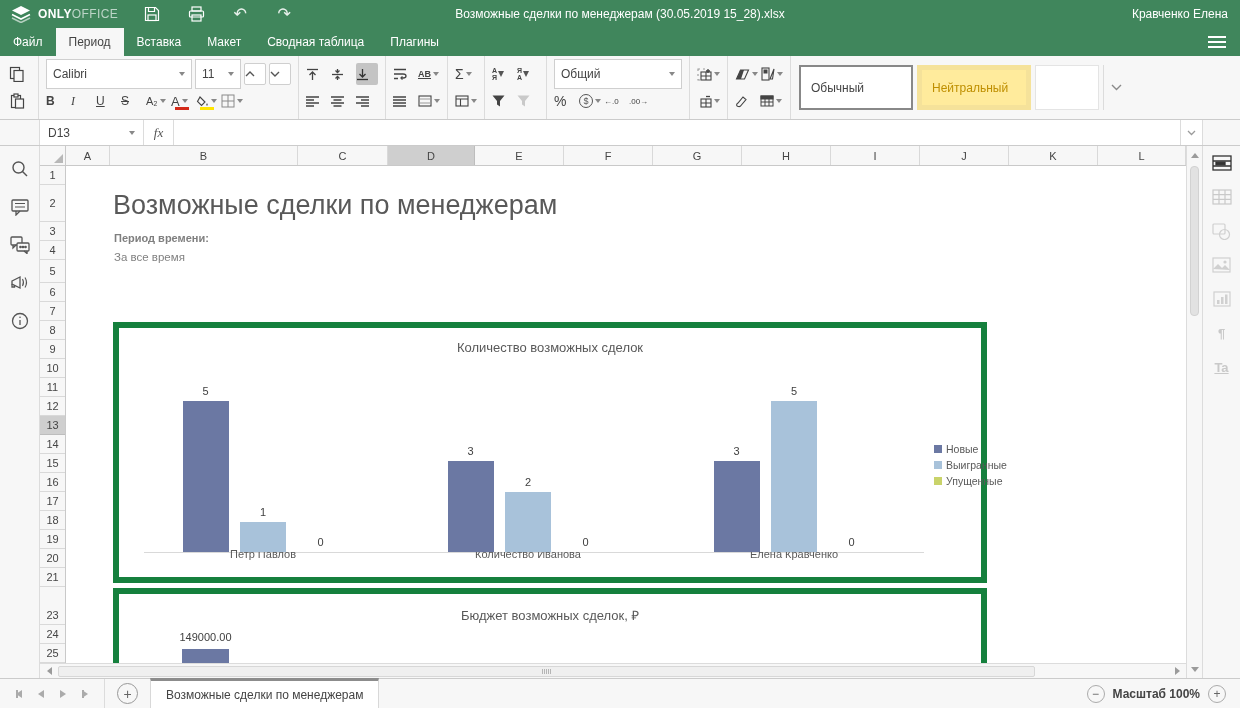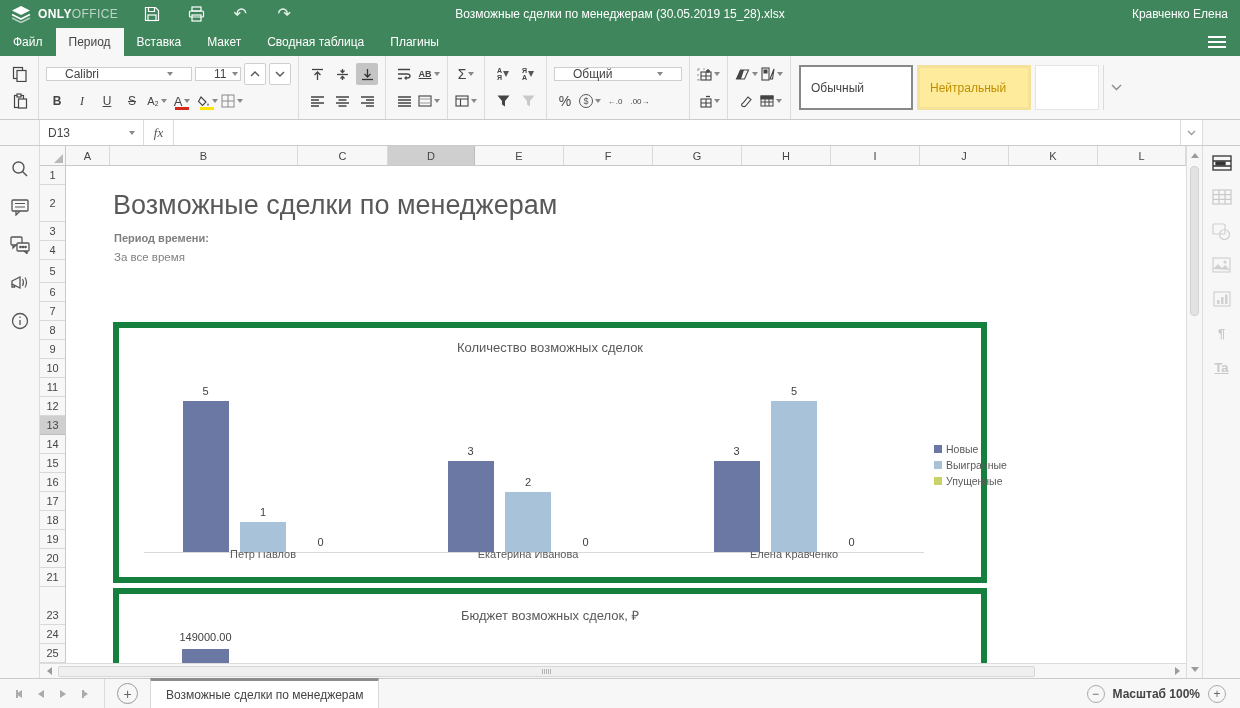--- a/index.html
+++ b/index.html
@@ -25,36 +25,36 @@
   .tab{display:flex;align-items:center;padding:0 13px;color:#fff;font-size:12px;cursor:default}
   .tab.active{background:#f7f7f7;color:#444}
   .hamburger{position:absolute;right:14px;top:8px;width:18px;height:12px;display:flex;flex-direction:column;justify-content:space-between}
   .hamburger i{display:block;height:2px;background:#fff}
 
   
   .toolbar{height:64px;background:#f7f7f7;border-bottom:1px solid #cbcbcb;display:flex;align-items:stretch;padding:0 2px}
   .tcol{display:flex;flex-direction:column;justify-content:center;gap:5px;padding:0 7px;border-right:1px solid #dcdcdc}
   .tcol:last-child{border-right:none}
   .trow{display:flex;align-items:center;gap:3px;height:22px}
-  .ibtn{min-width:22px;height:22px;display:flex;align-items:center;justify-content:center;color:#444;border-radius:2px;font-size:12px;position:relative}
+  .ibtn{min-width:22px;height:22px;display:flex;align-items:center;color:#444;border-radius:2px;font-size:12px;position:relative}
   .ibtn.active{background:#c4c4c4}
   .ibtn svg{display:block}
   .chev{width:0;height:0;border-left:3px solid transparent;border-right:3px solid transparent;border-top:4px solid #888;margin-left:2px}
-  .combo{background:#fff;border:1px solid #cfcfcf;height:14px;display:flex;align-items:center;justify-content:space-between;padding:0 18px;font-size:12px;color:#444}
+  .combo{background:#fff;border:1px solid #cfcfcf;height:30px;display:flex;align-items:center;justify-content:space-between;padding:0 6px;font-size:12px;color:#444}
   .combo .chev{margin-left:6px}
   .letter{font-size:13px;color:#444}
   .ul3red{position:absolute;left:4px;right:4px;bottom:2px;height:3px;background:#d42a19}
   .ul3yel{position:absolute;left:4px;right:4px;bottom:2px;height:3px;background:#ffe500}
   .tinytxt{font-size:8px;color:#444;letter-spacing:0}
   .sortstack{display:flex;align-items:center;gap:1px}
   .sortstack .ltrs{display:flex;flex-direction:column;font-size:7px;line-height:7px;color:#444;font-weight:bold}
   .arrow-dn{width:0;height:0;border-left:3px solid transparent;border-right:3px solid transparent;border-top:6px solid #555}
   .circ-cur{width:14px;height:14px;border:1px solid #555;border-radius:50%;font-size:9px;line-height:12px;text-align:center;color:#555}
   .gallery{display:flex;align-items:stretch;padding:9px 4px 9px 8px;gap:4px}
-  .stylebox{width:114px;display:flex;align-items:center;padding:0 10px;font-size:12px;color:#444;background:#fff;border:3px solid #7f1d1d}
+  .stylebox{width:114px;display:flex;align-items:center;padding:0 10px;font-size:12px;color:#444;background:#fff;border:5px solid #7f1d1d}
   .stylebox.selected{border:2px solid #888}
   .stylebox.neutral{background:#ffeb9c;color:#bf8f00;border-color:#f5e29a}
   .stylebox.empty{width:64px;border:1px solid #e4e4e4}
   .gal-more{width:26px;display:flex;align-items:center;justify-content:center;border-left:1px solid #dcdcdc}
 
   
   .fbar{height:26px;display:flex;align-items:stretch;background:#fff;border-bottom:1px solid #cbcbcb}
   .f-spacer{width:40px;background:#f7f7f7;border-right:1px solid #dcdcdc}
   .namebox{width:104px;display:flex;align-items:center;justify-content:space-between;padding:0 8px;border-right:1px solid #dcdcdc;font-size:12px;color:#444}
   .fxbtn{width:30px;display:flex;align-items:center;justify-content:center;border-right:1px solid #dcdcdc;font-family:"Liberation Serif",serif;font-style:italic;font-size:13px;color:#555}
@@ -582,21 +582,21 @@
         <div class="period-value">За все время</div>
         <div class="chartbox" id="chart1">
             <div class="chart-title">Количество возможных сделок</div>
             <div class="axis-line"></div>
             <div class="cat-label" style="left: 64px;">Петр Павлов</div>
             <div class="bar" style="left: 63.5px; top: 73px; width: 46px; height: 151px; background: rgb(107, 120, 163);"></div>
             <div class="bar-label" style="left: 58.5px; top: 57px;">5</div>
             <div class="bar" style="left: 121px; top: 194px; width: 46px; height: 30px; background: rgb(168, 194, 218);"></div>
             <div class="bar-label" style="left: 116px; top: 178px;">1</div>
             <div class="bar-label" style="left: 173.5px; top: 208px;">0</div>
-            <div class="cat-label" style="left: 329px;">Екатерина Иванова</div>
+            <div class="cat-label" style="left: 329px;">Количество Иванова</div>
             <div class="bar" style="left: 328.5px; top: 133px; width: 46px; height: 91px; background: rgb(107, 120, 163);"></div>
             <div class="bar-label" style="left: 323.5px; top: 117px;">3</div>
             <div class="bar" style="left: 386px; top: 164px; width: 46px; height: 60px; background: rgb(168, 194, 218);"></div>
             <div class="bar-label" style="left: 381px; top: 148px;">2</div>
             <div class="bar-label" style="left: 438.5px; top: 208px;">0</div>
             <div class="cat-label" style="left: 595px;">Елена Кравченко</div>
             <div class="bar" style="left: 594.5px; top: 133px; width: 46px; height: 91px; background: rgb(107, 120, 163);"></div>
             <div class="bar-label" style="left: 589.5px; top: 117px;">3</div>
             <div class="bar" style="left: 652px; top: 73px; width: 46px; height: 151px; background: rgb(168, 194, 218);"></div>
             <div class="bar-label" style="left: 647px; top: 57px;">5</div>

